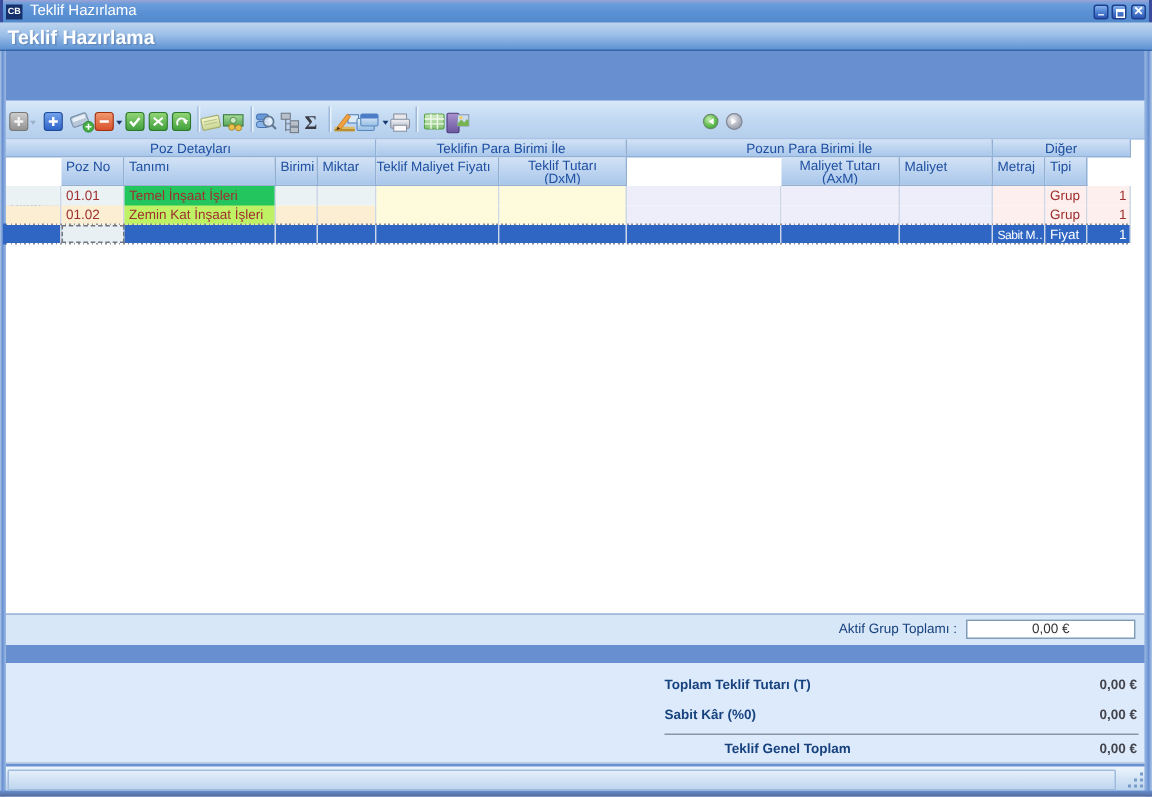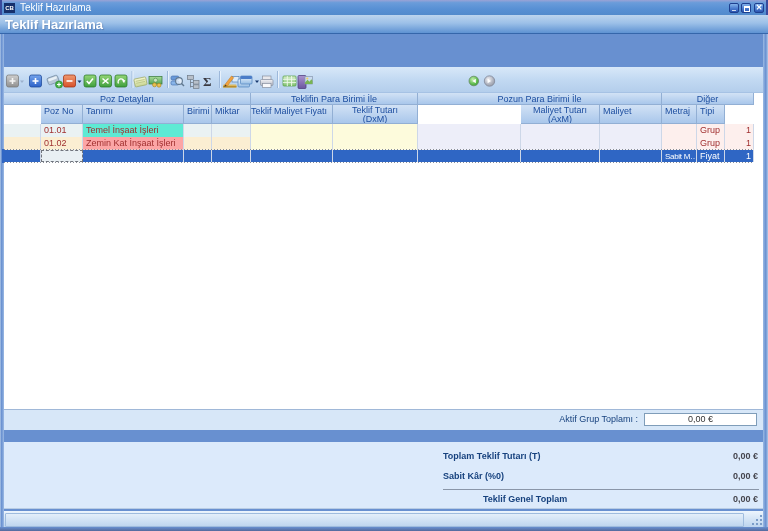--- a/index.html
+++ b/index.html
@@ -204,34 +204,34 @@
       <div class="gh" style="left:208px;top:12px;width:39px;height:19px;padding-left:3px;line-height:9px;padding-top:2px;">Miktar</div>
       <div class="gh" style="left:247px;top:12px;width:82px;height:19px;line-height:9px;padding-top:2px;">Teklif Maliyet Fiyatı</div>
       <div class="gh" style="left:329px;top:12px;width:85px;height:19px;text-align:center;line-height:9px;padding-top:1px;">Teklif Tutarı<br>(DxM)</div>
       <div class="gh" style="left:517px;top:12px;width:79px;height:19px;text-align:center;line-height:9px;padding-top:1px;">Maliyet Tutarı<br>(AxM)</div>
       <div class="gh" style="left:596px;top:12px;width:62px;height:19px;padding-left:3px;line-height:9px;padding-top:2px;">Maliyet</div>
       <div class="gh" style="left:658px;top:12px;width:35px;height:19px;padding-left:3px;line-height:9px;padding-top:2px;">Metraj</div>
       <div class="gh" style="left:693px;top:12px;width:28px;height:19px;padding-left:3px;line-height:9px;padding-top:2px;">Tipi</div>
       <div class="gh" style="left:721px;top:12px;width:29px;height:19px;padding-left:3px;line-height:9px;padding-top:18px;margin-left:46px;">Bölüm<br>No</div>
       <div class="cell" style="left:0px;top:31px;width:37px;height:13px;background:#eaf2f3;color:#a03030;"></div>
       <div class="cell" style="left:37px;top:31px;width:42px;height:29px;background:#eaf2f3;color:#a03030;">01.01</div>
-      <div class="cell" style="left:79px;top:31px;width:101px;height:15px;background:#5eead4;color:#a03030;">Temel İnşaat İşleri</div>
+      <div class="cell" style="left:79px;top:31px;width:101px;height:15px;background:#22c55e;color:#a03030;">Temel İnşaat İşleri</div>
       <div class="cell" style="left:180px;top:31px;width:28px;height:13px;background:#eaf2f3;color:#a03030;"></div>
       <div class="cell" style="left:208px;top:31px;width:39px;height:13px;background:#eaf2f3;color:#a03030;"></div>
       <div class="cell" style="left:247px;top:31px;width:82px;height:13px;background:#fdfbdc;color:#a03030;"></div>
       <div class="cell" style="left:329px;top:31px;width:85px;height:13px;background:#fdfbdc;color:#a03030;"></div>
       <div class="cell" style="left:414px;top:31px;width:103px;height:13px;background:#edeef9;color:#a03030;"></div>
       <div class="cell" style="left:517px;top:31px;width:79px;height:13px;background:#edeef9;color:#a03030;"></div>
       <div class="cell" style="left:596px;top:31px;width:62px;height:13px;background:#edeef9;color:#a03030;"></div>
       <div class="cell" style="left:658px;top:31px;width:35px;height:13px;background:#fdefed;color:#a03030;"></div>
       <div class="cell" style="left:693px;top:31px;width:28px;height:13px;background:#fdefed;color:#a03030;">Grup</div>
       <div class="cell" style="left:721px;top:31px;width:29px;height:13px;background:#fdefed;color:#a03030;text-align:right;">1</div>
       <div class="cell" style="left:0px;top:44px;width:37px;height:13px;background:#fbeed2;color:#a03030;"></div>
       <div class="cell" style="left:37px;top:44px;width:42px;height:13px;background:#fbeed2;color:#a03030;">01.02</div>
-      <div class="cell" style="left:79px;top:44px;width:101px;height:13px;background:#fca5a5;color:#a03030;">Zemin Kat İnşaat İşleri</div>
+      <div class="cell" style="left:79px;top:44px;width:101px;height:13px;background:#bef264;color:#a03030;">Zemin Kat İnşaat İşleri</div>
       <div class="cell" style="left:180px;top:44px;width:28px;height:13px;background:#fbeed2;color:#a03030;"></div>
       <div class="cell" style="left:208px;top:44px;width:39px;height:13px;background:#fbeed2;color:#a03030;"></div>
       <div class="cell" style="left:247px;top:44px;width:82px;height:13px;background:#fdfbdc;color:#a03030;"></div>
       <div class="cell" style="left:329px;top:44px;width:85px;height:13px;background:#fdfbdc;color:#a03030;"></div>
       <div class="cell" style="left:414px;top:44px;width:103px;height:13px;background:#edeef9;color:#a03030;"></div>
       <div class="cell" style="left:517px;top:44px;width:79px;height:13px;background:#edeef9;color:#a03030;"></div>
       <div class="cell" style="left:596px;top:44px;width:62px;height:13px;background:#edeef9;color:#a03030;"></div>
       <div class="cell" style="left:658px;top:44px;width:35px;height:13px;background:#fdefed;color:#a03030;"></div>
       <div class="cell" style="left:693px;top:44px;width:28px;height:13px;background:#fdefed;color:#a03030;">Grup</div>
       <div class="cell" style="left:721px;top:44px;width:29px;height:13px;background:#fdefed;color:#a03030;text-align:right;">1</div>

